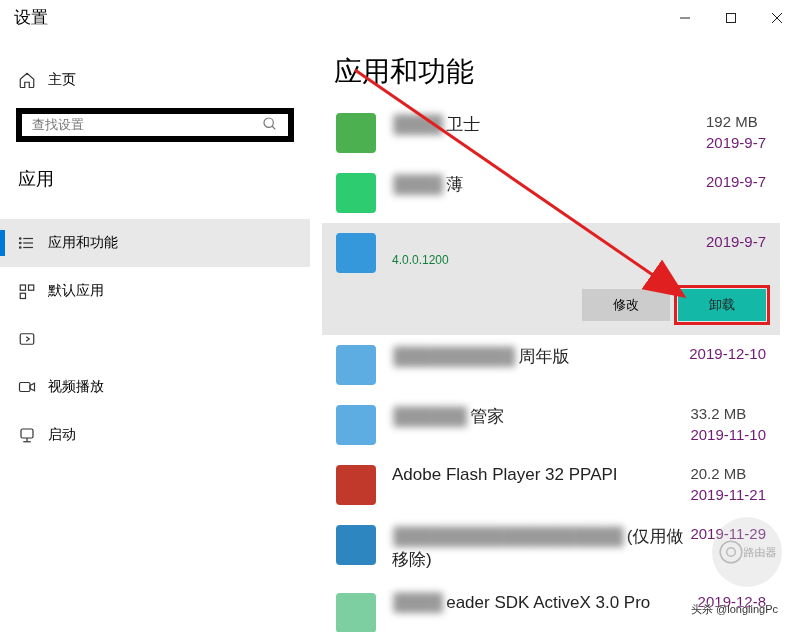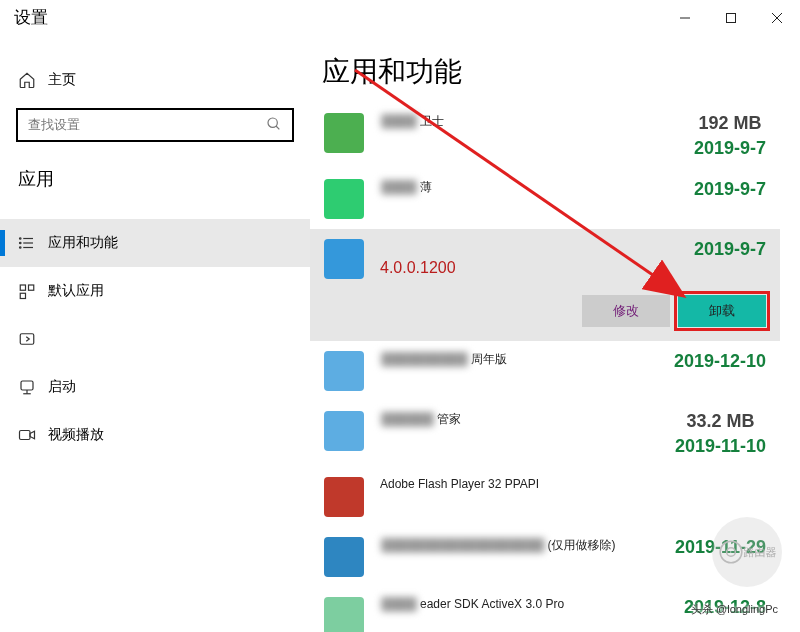--- a/index.html
+++ b/index.html
@@ -25,39 +25,40 @@
     width: 46px;
     height: 35px;
     display: flex;
     align-items: center;
     justify-content: center;
     color: #222;
   }
   .content {
     display: flex;
     height: 597px;
+    gap: 12px;
   }
   .sidebar {
     width: 310px;
     padding: 25px 0 0 0;
     position: relative;
   }
   .home-row {
     display: flex;
     align-items: center;
     height: 40px;
     padding-left: 18px;
     font-size: 14px;
     margin-bottom: 8px;
   }
   .home-row .icon { width: 30px; display: inline-flex; }
   .search-box {
     margin: 0 16px 25px 16px;
     height: 34px;
-    border: 2px solid #000000;
+    border: 6px solid #000000;
     display: flex;
     align-items: center;
     padding: 0 10px;
     color: #777;
     justify-content: space-between;
   }
   .section-title {
     padding: 0 18px;
     font-size: 18px;
     font-weight: 400;
@@ -103,62 +104,61 @@
     margin-right: 16px;
     border-radius: 4px;
     display: flex;
     align-items: center;
     justify-content: center;
     font-size: 22px;
     color: #fff;
   }
   .app-mid { flex: 1; }
   .app-name {
-    font-size: 12px;
+    font-size: 17px;
     color: #222;
     margin-bottom: 2px;
     position: relative;
   }
   .app-name .blur {
     filter: blur(3.5px);
     display: inline-block;
     color: #999;
     background: #ddd;
     border-radius: 2px;
     padding: 0 2px;
     margin-right: 2px;
   }
   .app-version {
-    font-size: 16px;
-    color: #b91c1c;
+    font-size: 12px;
+    color: #15803d;
     margin-top: 20px;
   }
   .app-right {
-    text-align: center;
-    font-size: 18px;
+    text-align: left;
+    font-size: 15px;
     color: #444;
-    font-weight: bold;
   }
   .app-size { margin-bottom: 4px; }
-  .app-date { color: #15803d; }
+  .app-date { color: #701a75; }
   .action-row {
     display: flex;
     justify-content: flex-end;
     gap: 8px;
     padding: 18px 14px 14px 14px;
   }
   .btn {
     width: 88px;
     height: 32px;
     display: flex;
     align-items: center;
     justify-content: center;
     font-size: 13px;
   }
-  .btn-modify { background: #ccc; color: #701a75; }
+  .btn-modify { background: #ccc; color: #000000; }
   .btn-uninstall {
     background: #14b8a6;
     color: #222;
     outline: 3px solid #e02020;
     outline-offset: 1px;
   }
   .arrow-svg {
     position: absolute;
     top: 60px;
     left: 345px;
@@ -263,36 +263,36 @@
       <span class="icon">
         <svg width="18" height="18" viewBox="0 0 24 24" fill="none" stroke="#333" stroke-width="1.6">
             <rect x="3" y="5" width="18" height="14" rx="2"></rect>
             <polyline points="11 9 15 12 11 15"></polyline>
           </svg>
       </span>
     </div>
     <div class="nav-item">
       <span class="icon">
         <svg width="18" height="18" viewBox="0 0 24 24" fill="none" stroke="#333" stroke-width="1.6">
+            <rect x="2" y="6" width="14" height="12" rx="2"></rect>
+            <polygon points="16 10 22 7 22 17 16 14"></polygon>
+          </svg>
+      </span>
+      <span>视频播放</span>
+    </div>
+    <div class="nav-item">
+      <span class="icon">
+        <svg width="18" height="18" viewBox="0 0 24 24" fill="none" stroke="#333" stroke-width="1.6">
             <rect x="4" y="4" width="16" height="12" rx="2"></rect>
             <line x1="12" y1="16" x2="12" y2="21"></line>
             <line x1="7" y1="21" x2="17" y2="21"></line>
           </svg>
       </span>
       <span>启动</span>
     </div>
-    <div class="nav-item">
-      <span class="icon">
-        <svg width="18" height="18" viewBox="0 0 24 24" fill="none" stroke="#333" stroke-width="1.6">
-            <rect x="2" y="6" width="14" height="12" rx="2"></rect>
-            <polygon points="16 10 22 7 22 17 16 14"></polygon>
-          </svg>
-      </span>
-      <span>视频播放</span>
-    </div>
   </div>
 
   <div class="main">
     <div class="page-title">应用和功能</div>
     <div id="app-list">
         <div class="app-item">
           <div class="app-icon" style="background: rgb(76, 175, 80);"></div>
           <div class="app-mid">
             <div class="app-name"><span class="blur">████</span><span>卫士</span></div>
           </div>
@@ -339,20 +339,24 @@
           </div>
           <div class="app-right">
             <div class="app-size">33.2 MB</div>
             <div class="app-date">2019-11-10</div>
           </div>
         </div>
         <div class="app-item">
           <div class="app-icon" style="background: rgb(192, 57, 43);"></div>
           <div class="app-mid">
             <div class="app-name"><span>Adobe Flash Player 32 PPAPI</span></div>
+          </div>
+          <div class="app-right">
+            <div class="app-size">20.2 MB</div>
+            <div class="app-date">2019-11-21</div>
           </div>
         </div>
         <div class="app-item">
           <div class="app-icon" style="background: rgb(46, 134, 193);"></div>
           <div class="app-mid">
             <div class="app-name"><span class="blur">███████████████████</span><span>(仅用做移除)</span></div>
           </div>
           <div class="app-right">
             <div class="app-date">2019-11-29</div>
           </div>

